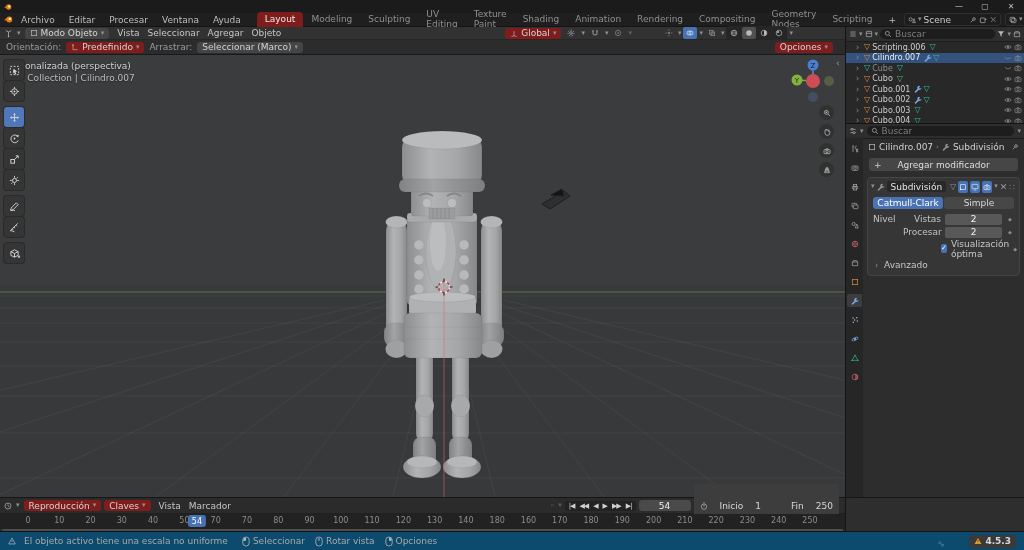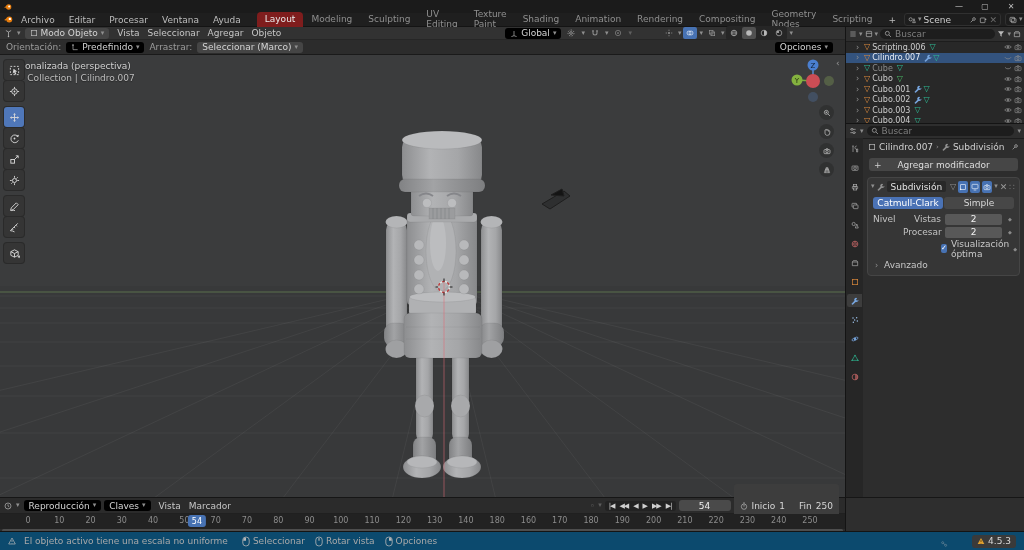--- a/index.html
+++ b/index.html
@@ -20,21 +20,21 @@
   .id-widgets{margin-left:auto;display:flex;gap:4px;margin-right:3px;}
   .id-widget{display:flex;align-items:center;gap:2px;background:#1d1d1d;border:1px solid #303030;border-radius:3px;height:11px;padding:0 3px;color:#cfcfcf;}
   
   .ic{width:11px;height:11px;display:block;color:#b9b9b9;flex:none;}
   .ic.sm{width:9px;height:9px;}
   .ic.xs{width:8px;height:8px;}
   .chev{color:#8f8f8f;font-size:7px;line-height:1;}
   
   .vp-header{left:0;top:27px;width:845px;height:13px;background:#323232;display:flex;align-items:center;gap:4px;padding:0 4px;box-sizing:border-box;border-bottom:1px solid #262626;}
   .vp-tools{left:0;top:40px;width:845px;height:15px;background:#2c2c2c;display:flex;align-items:center;gap:5px;padding:0 6px;box-sizing:border-box;border-bottom:1px solid #1a1a1a;}
-  .chip{display:inline-flex;align-items:center;gap:3px;background:#000000;border-radius:3px;padding:0 5px;height:11px;color:#d4d4d4;white-space:nowrap;}
+  .chip{display:inline-flex;align-items:center;gap:3px;background:#7f1d1d;border-radius:3px;padding:0 5px;height:11px;color:#d4d4d4;white-space:nowrap;}
   .chip.raised{background:#454545;}
   .hdr-menu{color:#c6c6c6;padding:0 4px;white-space:nowrap;}
   .tool-label{color:#9c9c9c;white-space:nowrap;}
   .icbox{display:inline-flex;align-items:center;justify-content:center;width:14px;height:12px;border-radius:2px;}
   .icbox.blue{background:#4772b3;}
   .icbox.blue .ic{color:#eaf1fb;}
   .icbox.lit{background:#505050;}
   .shade-group{display:inline-flex;background:#262626;border-radius:3px;padding:1px;gap:1px;align-items:center;}
   .canvas{left:0;top:55px;width:845px;height:442px;background:#3b3c3d;overflow:hidden;}
   .vp-info{left:36px;top:61px;color:#d2d2d2;line-height:12px;text-shadow:0 1px 1px rgba(0,0,0,.4);}
@@ -94,26 +94,26 @@
   .timeline{left:0;top:497px;width:845px;height:34px;background:#2b2b2b;border-top:1px solid #161616;box-sizing:border-box;}
   .tl-header{height:15px;display:flex;align-items:center;gap:4px;padding:0 4px;border-bottom:1px solid #202020;}
   .tl-ruler{position:relative;height:15px;background:#222222;overflow:hidden;}
   .tick{position:absolute;top:2px;transform:translateX(-50%);color:#8c8c8c;font-size:8px;}
   .playhead{position:absolute;top:1px;height:12px;background:#4772b3;color:#fff;border-radius:3px;padding:0 4px;font-size:8px;display:flex;align-items:center;transform:translateX(-50%);}
   .tl-scroll{position:relative;height:3px;margin:0 2px;}
   .tl-scroll .bar{position:absolute;left:0;top:0;height:3px;width:978px;max-width:100%;background:#4d4d4d;border-radius:2px;}
   .play-group{display:flex;gap:1px;background:#222;border-radius:3px;padding:1px 2px;align-items:center;}
   .pb{color:#cfcfcf;font-size:7px;padding:0 2px;letter-spacing:-1px;}
   .frame-field{background:#4a4a4a;border-radius:3px;height:11px;display:flex;align-items:center;justify-content:center;color:#f0f0f0;width:52px;}
-  .range-chip{display:flex;align-items:center;gap:4px;background:#3d3d3d;border-radius:3px;height:11px;padding:16px 6px;color:#d6d6d6;}
+  .range-chip{display:flex;align-items:center;gap:12px;background:#3d3d3d;border-radius:3px;height:11px;padding:16px 6px;color:#d6d6d6;}
   .tl-rightpane{left:845px;top:497px;width:179px;height:34px;background:#2e2e2e;border-left:1px solid #141414;border-top:1px solid #161616;box-sizing:border-box;}
   
   .statusbar{left:0;top:531px;width:1024px;height:19px;background:#0c4a6e;border-top:1px solid #141414;display:flex;align-items:center;gap:8px;padding:0 8px;box-sizing:border-box;color:#a9a9a9;}
   .hint{display:flex;align-items:center;gap:3px;color:#a9a9a9;}
-  .sb-right{margin-left:auto;display:flex;align-items:flex-end;gap:24px;}
+  .sb-right{margin-left:auto;display:flex;align-items:flex-end;gap:24px;font-weight:bold;}
   .ver-chip{display:flex;align-items:center;gap:3px;background:#3a3a3a;border-radius:3px;height:13px;padding:0 5px;color:#d8d8d8;}
 </style>
 </head>
 <body>
 
 <div class="app">
 
   <div class="abs titlebar">
     <svg class="ic xs" viewBox="0 0 12 12">
       <circle cx="7" cy="6" r="4" fill="#e87d0d"></circle>

